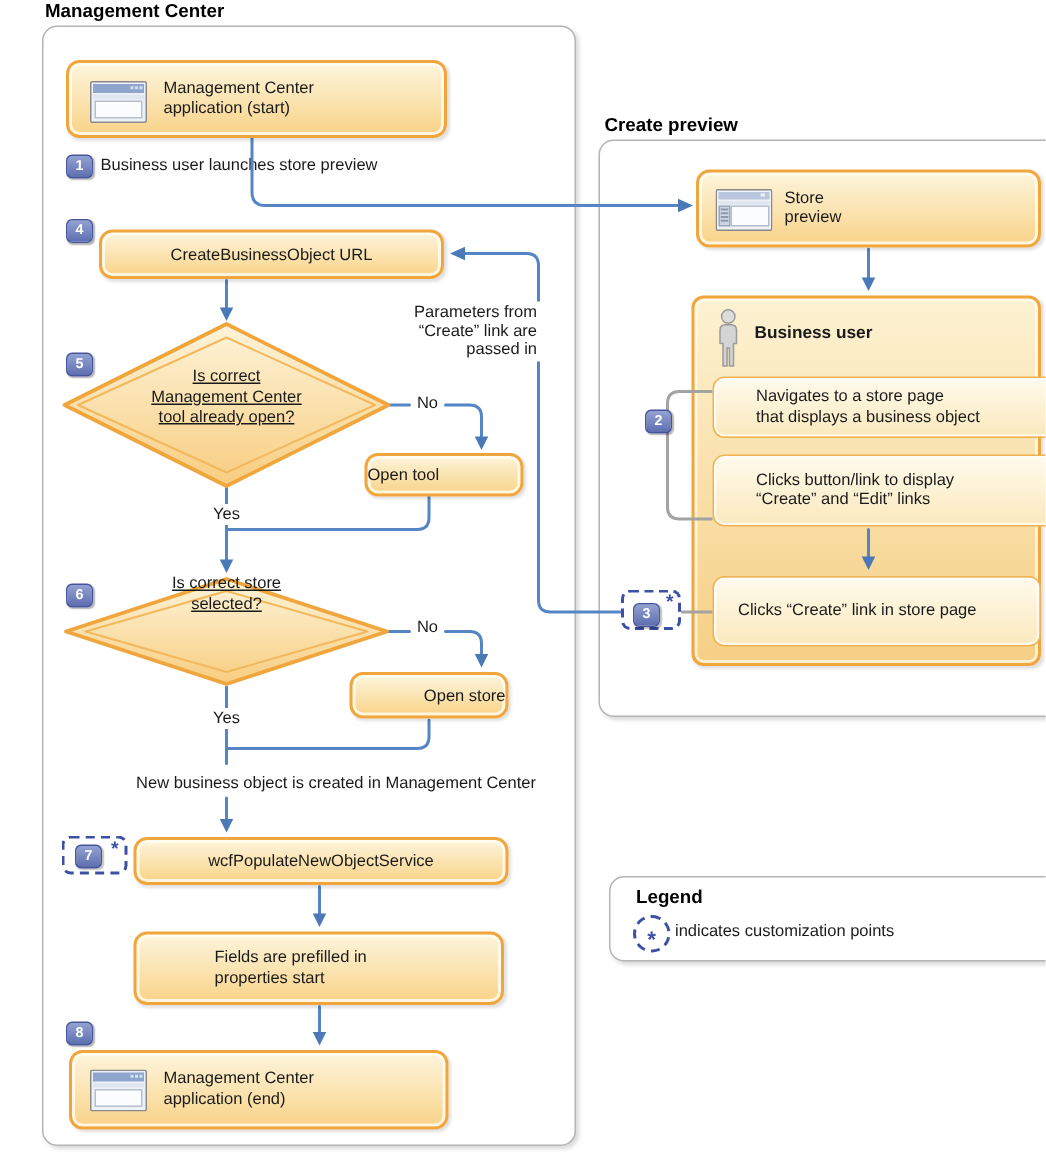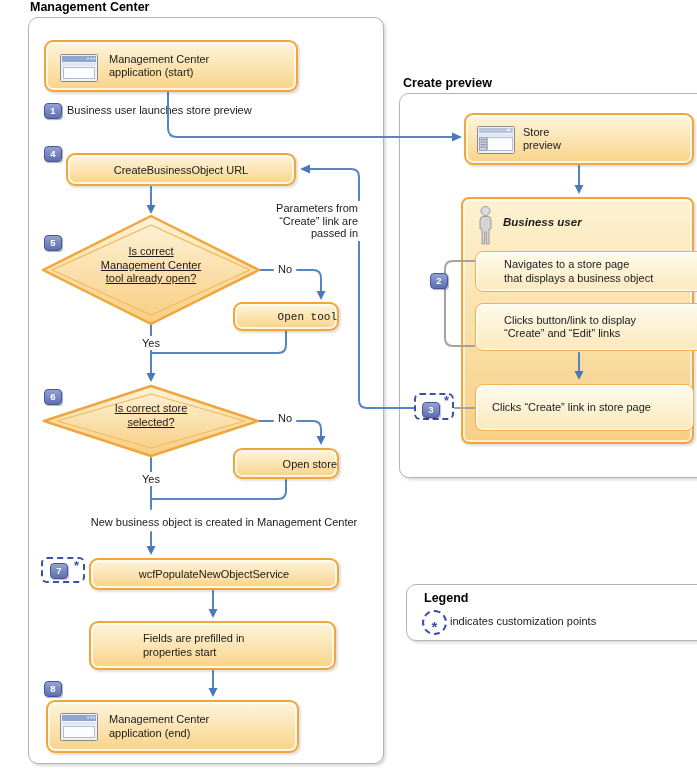--- a/index.html
+++ b/index.html
@@ -31,21 +31,21 @@
   .ast{position:absolute;color:#3c50a5;font-weight:bold;font-size:13px;line-height:10px;}
   .lbl{position:absolute;font-size:11px;white-space:nowrap;}
   .wbg{background:#fff;padding:1px 2px;}
   .dtext{position:absolute;font-size:11px;line-height:13.5px;text-align:center;text-decoration:underline;}
   .dtext span{display:block;}
   .lines{position:absolute;left:0;top:0;z-index:2;}
   .z1{z-index:1;} .z3{z-index:3;} .z4{z-index:4;}
   .legend-circle{position:absolute;width:21px;height:21px;border:2px dashed #3c50a5;
     border-radius:50%;background:#fff;display:flex;align-items:center;justify-content:center;}
   .legend-circle .sym{color:#3c50a5;font-weight:bold;font-size:15px;position:relative;top:4px;}
-  .bold{font-weight:bold;font-style:italic;}
+  .bold{font-weight:bold;}
 </style>
 </head>
 <body>
 
 <div id="canvas">
 
   <div class="ptitle" style="left:4px;top:0px;">Management Center</div>
   <div class="panel" style="left:2px;top:17px;width:354px;height:745px;"></div>
 
   <div class="ptitle" style="left:377px;top:76px;">Create preview</div>
@@ -131,27 +131,27 @@
     <span>CreateBusinessObject URL</span>
   </div>
 
   <div class="badge z4" style="left:18px;top:235px;">5</div>
   <div class="dtext z3" style="left:40px;top:245px;width:170px;">
     <span>Is correct</span>
     <span>Management Center</span>
     <span>tool already open?</span>
   </div>
   <div class="lbl z3" style="left:247px;top:263px;width:24px;text-align:center;">No</div>
-  <div class="obox z3 center" style="left:207px;top:302px;width:102px;height:25px;justify-content:flex-end;font-family:Liberation Mono, monospace;">
+  <div class="obox z3 center" style="left:217px;top:302px;width:102px;height:25px;justify-content:flex-start;">
     <span>Open tool</span>
   </div>
   <div class="lbl z3 wbg" style="left:106px;top:336px;width:34px;text-align:center;">Yes</div>
 
   <div class="badge z4" style="left:18px;top:389px;">6</div>
-  <div class="dtext z3" style="left:40px;top:402px;width:170px;text-align:center;">
+  <div class="dtext z3" style="left:40px;top:383px;width:170px;text-align:center;">
     <span>Is correct store</span>
     <span>selected?</span>
   </div>
   <div class="lbl z3" style="left:247px;top:412px;width:24px;text-align:center;">No</div>
   <div class="obox z3 center" style="left:207px;top:448px;width:102px;height:27px;justify-content:flex-end;">
     <span>Open store</span>
   </div>
   <div class="lbl z3 wbg" style="left:106px;top:472px;width:34px;text-align:center;">Yes</div>
 
   <div class="lbl z3 wbg" style="left:40px;top:515px;width:312px;text-align:center;">New business object is created in Management Center</div>

